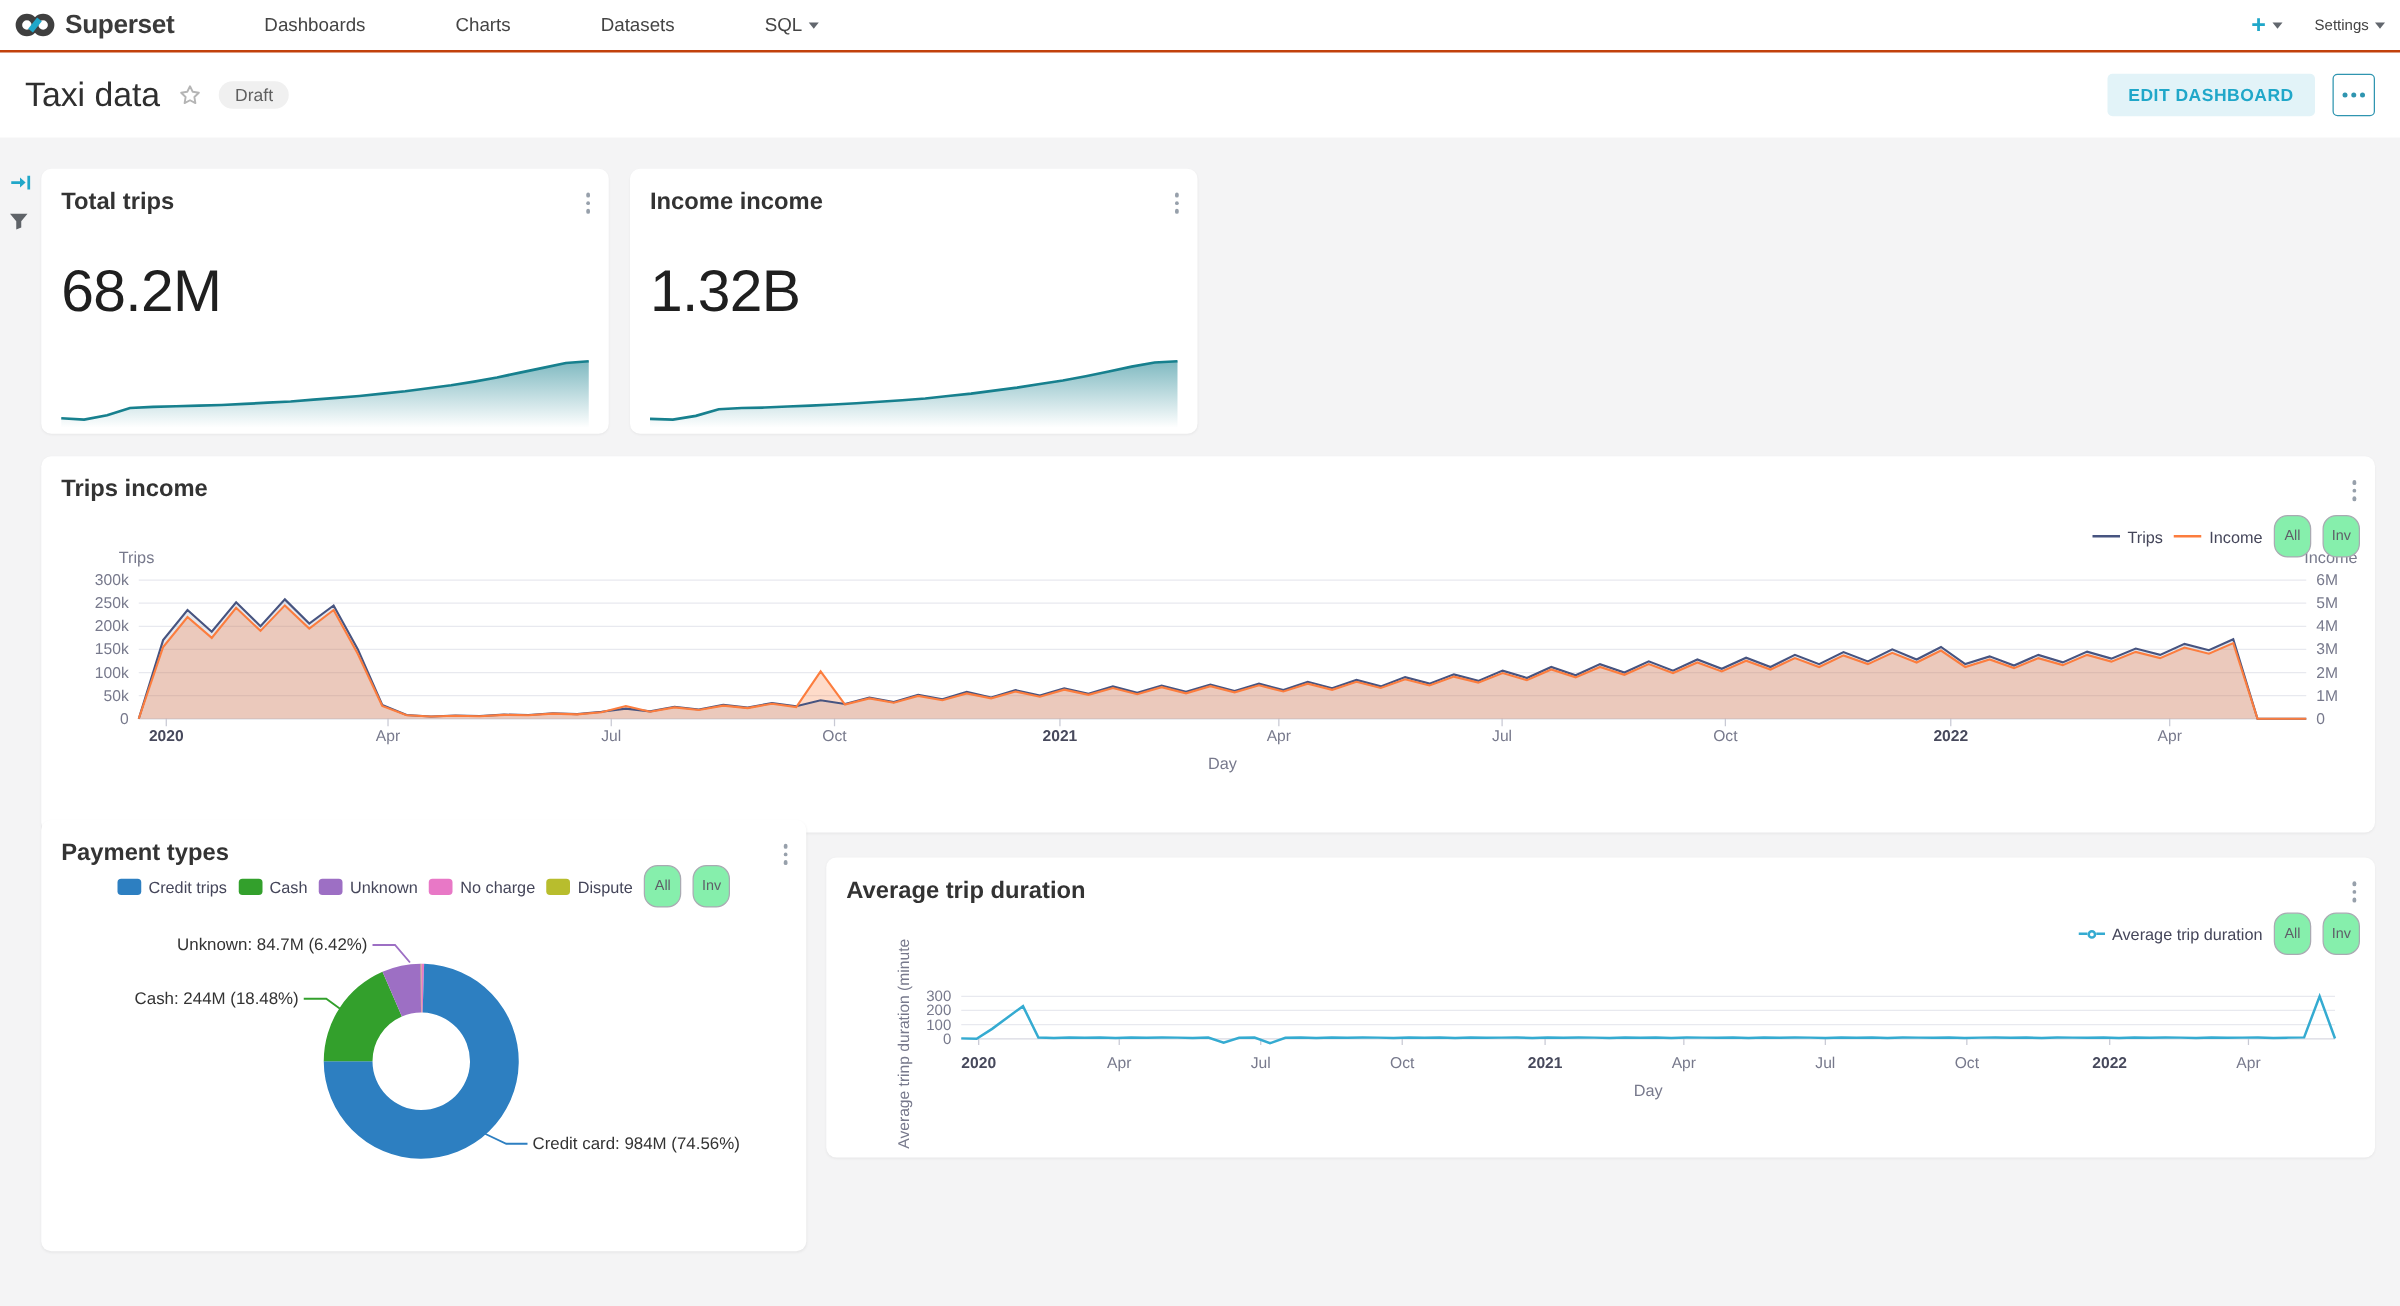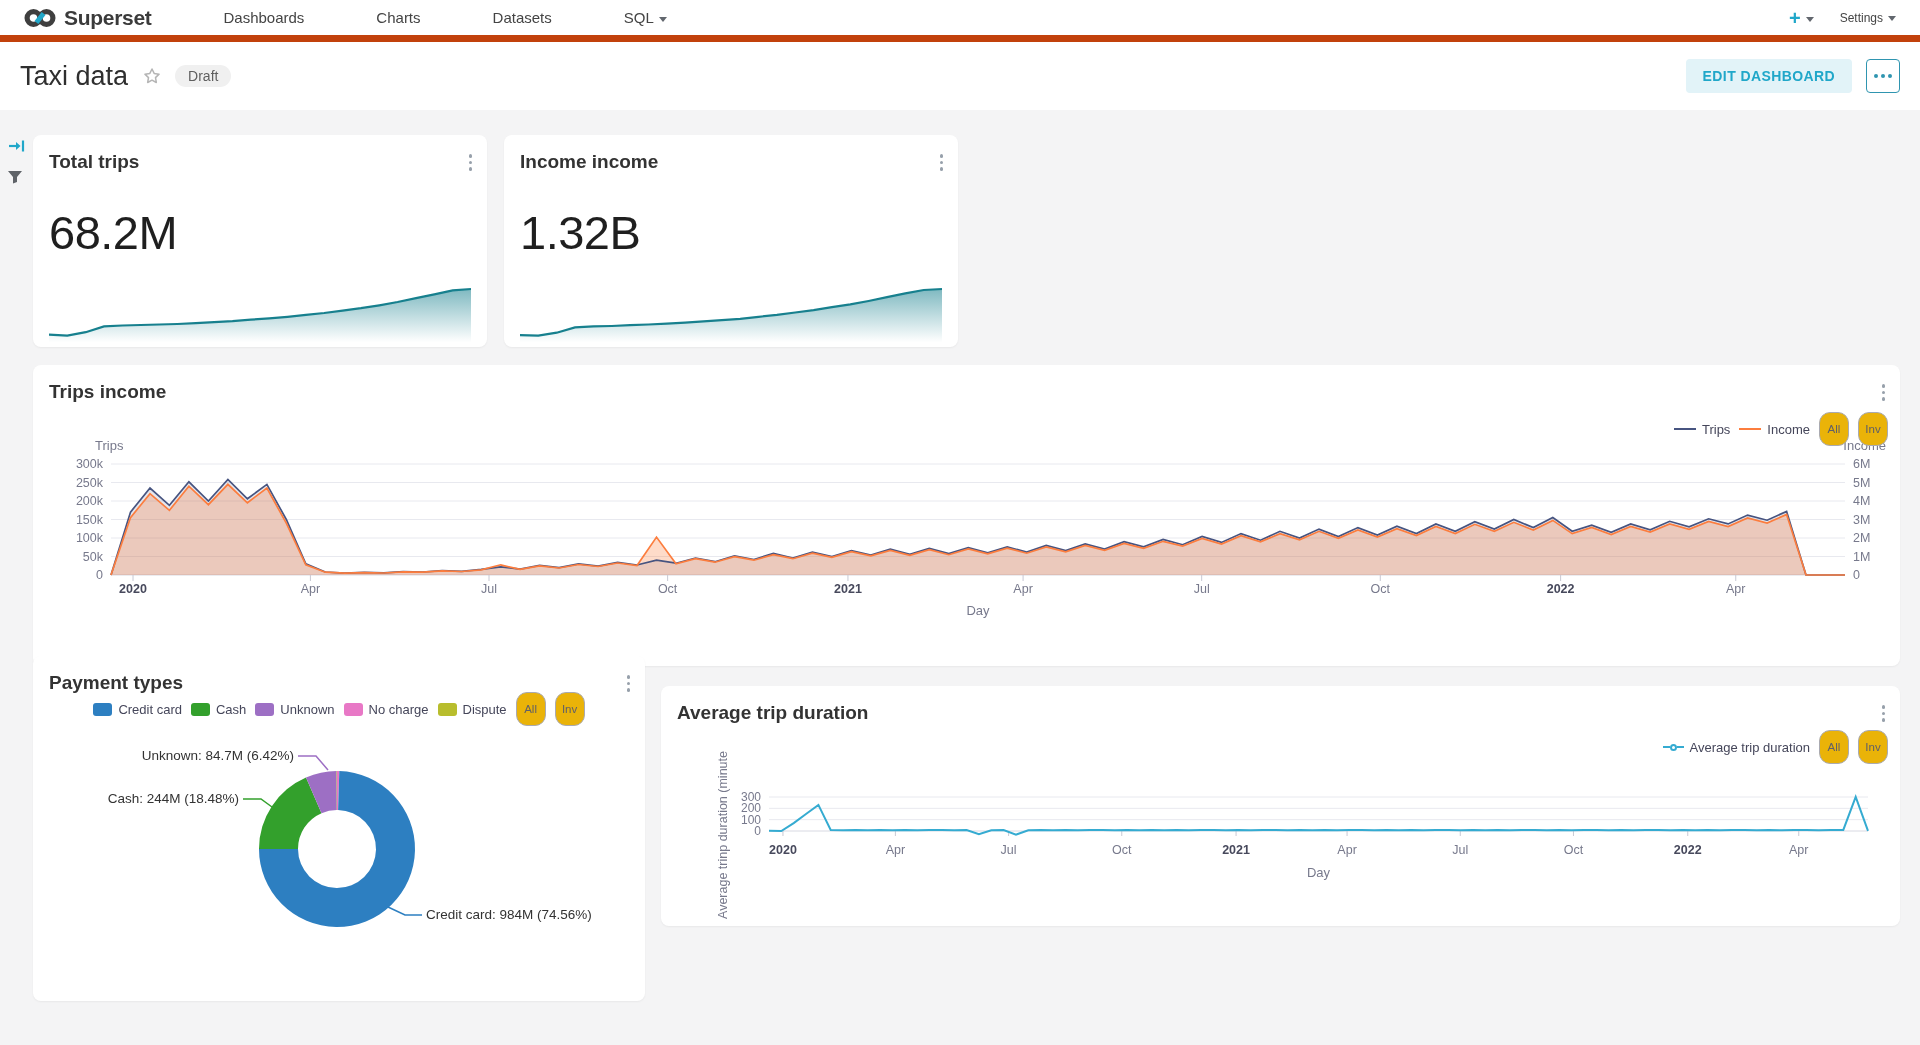--- a/index.html
+++ b/index.html
@@ -2,21 +2,21 @@
 <html><head>
 <meta charset="utf-8">
 <style>
   * { box-sizing: border-box; margin: 0; padding: 0; }
   html,body { width:1920px; height:1045px; overflow:hidden; }
   body { font-family:"Liberation Sans", sans-serif; background:#f4f4f5; color:#333; }
   .stage { position:relative; width:1920px; height:1045px; }
 
   
   .topnav { position:absolute; top:0; left:0; right:0; height:42px; background:#fff;
-            border-bottom:7px solid #c2410c; display:flex; align-items:center; padding:0 24px; z-index:5;}
+            border-bottom:2px solid #c2410c; display:flex; align-items:center; padding:0 12px; z-index:5;}
   .brand { display:flex; align-items:center; gap:8px; }
   .brand-name { font-size:21px; font-weight:700; color:#3b3b3b; letter-spacing:-0.3px; }
   .nav-items { display:flex; align-items:center; gap:44px; margin-left:44px; }
   .nav-item { font-size:15px; color:#444; cursor:pointer;margin-left:28px; }
   .caret { display:inline-block; margin-left:5px; width:0; height:0; border-left:4px solid transparent;
            border-right:4px solid transparent; border-top:5px solid #62676e; vertical-align:middle; }
   .spacer { flex:1; }
   .nav-right { display:flex; align-items:center; gap:26px; }
   .plus-btn { color:#20a7c9; font-size:20px; font-weight:700; cursor:pointer; line-height:1; }
   .settings { font-size:12px; color:#444; cursor:pointer; }
@@ -51,21 +51,21 @@
   svg text { font-family:"Liberation Sans", sans-serif; }
 
   
   .legend-row { position:absolute; display:flex; align-items:center; gap:9px; font-size:13px;
                 color:#45465a; z-index:3; }
   .lg-item { display:flex; align-items:center; gap:6px; cursor:pointer; }
   .lg-line { display:inline-block; width:22px; height:0; border-top:2.5px solid #000; }
   .lg-swatch { display:inline-block; width:19px; height:13px; border-radius:3px; }
   .pill { display:inline-flex; align-items:center; justify-content:center; min-width:30px; height:20px;
           padding:16px 6px; border:1px solid #a9aab2; border-radius:11px; font-size:11.5px; color:#5f5f68;
-          background:#eab308; cursor:pointer; }
+          background:#86efac; cursor:pointer; }
   .lg-marker { display:flex; align-items:center; }
   .lg-marker .seg { width:7px; height:0; border-top:2.5px solid #35abd1; }
   .lg-marker .dot { width:7px; height:7px; border:2.5px solid #35abd1; border-radius:50%; background:#fff; }
 </style>
 </head>
 <body>
 
 <div class="stage">
 
   <div class="topnav">
@@ -236,21 +236,21 @@
     <div class="card" style="left:33px; top:546px; width:612px; height:345px;">
       <span class="card-title">Payment types</span>
       <button class="kebab">
           <i></i>
           <i></i>
           <i></i>
         </button>
       <div class="legend-row" id="legend-payment" style="top:36px; left:0; right:0; justify-content:center;">
           <span class="lg-item">
             <i class="lg-swatch" style="background: rgb(45, 127, 193);"></i>
-            <span>Credit card</span>
+            <span>Credit trips</span>
           </span>
           <span class="lg-item">
             <i class="lg-swatch" style="background: rgb(51, 160, 44);"></i>
             <span>Cash</span>
           </span>
           <span class="lg-item">
             <i class="lg-swatch" style="background: rgb(157, 111, 196);"></i>
             <span>Unknown</span>
           </span>
           <span class="lg-item">

